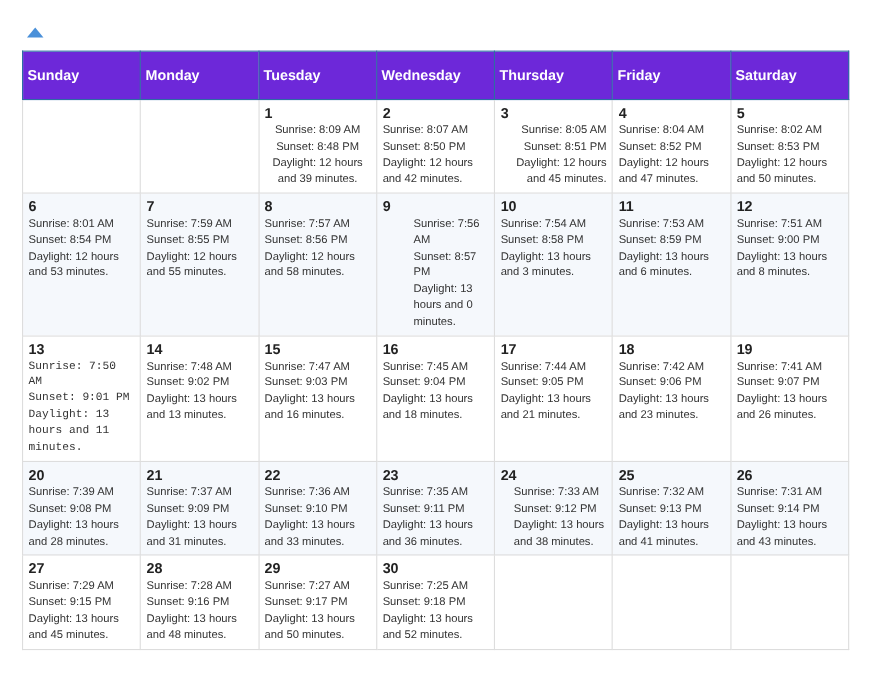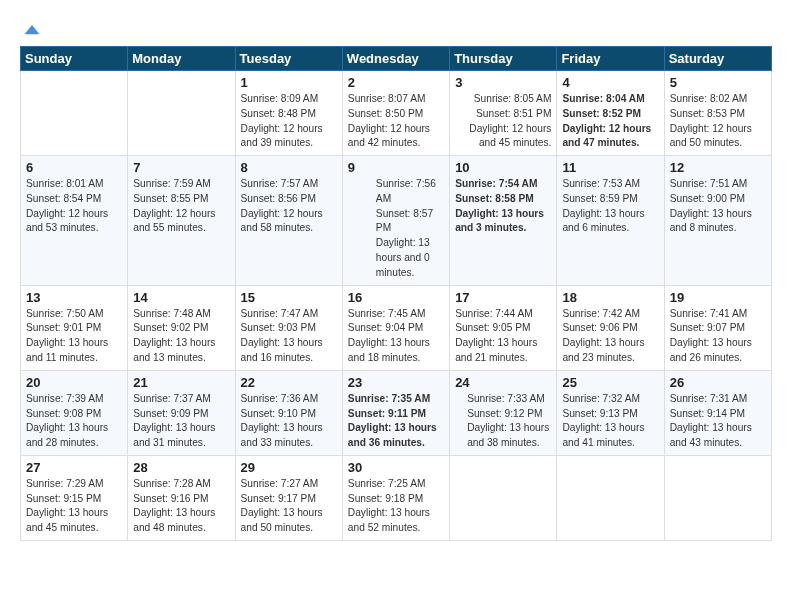--- a/index.html
+++ b/index.html
@@ -46,23 +46,23 @@
     .subtitle {
       font-size: 15px;
       color: #555;
     }
     .calendar {
       width: 100%;
       border-collapse: collapse;
       border: 1px solid #ccc;
     }
     .calendar th {
-      background-color: #0c4a6e;
+      background-color: #6d28d9;
       color: #fff;
-      padding: 4px 4px;
+      padding: 14px 4px;
       font-size: 13px;
       font-weight: bold;
       text-align: left;
       border: 1px solid #2e6da4;
     }
     .calendar td {
       vertical-align: top;
       padding: 4px 5px;
       font-size: 10.5px;
       color: #333;
@@ -122,39 +122,39 @@
         <th>Friday</th>
         <th>Saturday</th>
       </tr>
   </thead>
   <tbody id="calendar-body">
   <tr>
         <td class="empty-cell"></td>
         <td class="empty-cell"></td>
         <td>
           <span class="day-number">1</span>
-          <div class="day-info" style="white-space: pre-line;">Sunrise: 8:09 AM
+          <div class="day-info" style="white-space: pre-line; text-align: center;">Sunrise: 8:09 AM
 Sunset: 8:48 PM
 Daylight: 12 hours and 39 minutes.</div>
         </td>
         <td>
           <span class="day-number">2</span>
           <div class="day-info" style="white-space: pre-line;">Sunrise: 8:07 AM
 Sunset: 8:50 PM
 Daylight: 12 hours and 42 minutes.</div>
         </td>
         <td>
           <span class="day-number">3</span>
           <div class="day-info" style="white-space: pre-line; text-align: right;">Sunrise: 8:05 AM
 Sunset: 8:51 PM
 Daylight: 12 hours and 45 minutes.</div>
         </td>
         <td>
           <span class="day-number">4</span>
-          <div class="day-info" style="white-space: pre-line; font-weight: bold;">Sunrise: 8:04 AM
+          <div class="day-info" style="white-space: pre-line;">Sunrise: 8:04 AM
 Sunset: 8:52 PM
 Daylight: 12 hours and 47 minutes.</div>
         </td>
         <td>
           <span class="day-number">5</span>
           <div class="day-info" style="white-space: pre-line;">Sunrise: 8:02 AM
 Sunset: 8:53 PM
 Daylight: 12 hours and 50 minutes.</div>
         </td>
       </tr>
@@ -178,41 +178,41 @@
 Daylight: 12 hours and 58 minutes.</div>
         </td>
         <td>
           <span class="day-number">9</span>
           <div class="day-info" style="white-space: pre-line; margin-left: 28px;">Sunrise: 7:56 AM
 Sunset: 8:57 PM
 Daylight: 13 hours and 0 minutes.</div>
         </td>
         <td>
           <span class="day-number">10</span>
-          <div class="day-info" style="white-space: pre-line; font-weight: bold;">Sunrise: 7:54 AM
+          <div class="day-info" style="white-space: pre-line;">Sunrise: 7:54 AM
 Sunset: 8:58 PM
 Daylight: 13 hours and 3 minutes.</div>
         </td>
         <td>
           <span class="day-number">11</span>
           <div class="day-info" style="white-space: pre-line;">Sunrise: 7:53 AM
 Sunset: 8:59 PM
 Daylight: 13 hours and 6 minutes.</div>
         </td>
         <td>
           <span class="day-number">12</span>
           <div class="day-info" style="white-space: pre-line;">Sunrise: 7:51 AM
 Sunset: 9:00 PM
 Daylight: 13 hours and 8 minutes.</div>
         </td>
       </tr>
       <tr>
         <td>
           <span class="day-number">13</span>
-          <div class="day-info" style="white-space: pre-line;">Sunrise: 7:50 AM
+          <div class="day-info" style="white-space: pre-line; font-family: Liberation Mono, monospace;">Sunrise: 7:50 AM
 Sunset: 9:01 PM
 Daylight: 13 hours and 11 minutes.</div>
         </td>
         <td>
           <span class="day-number">14</span>
           <div class="day-info" style="white-space: pre-line;">Sunrise: 7:48 AM
 Sunset: 9:02 PM
 Daylight: 13 hours and 13 minutes.</div>
         </td>
         <td>
@@ -260,21 +260,21 @@
 Daylight: 13 hours and 31 minutes.</div>
         </td>
         <td>
           <span class="day-number">22</span>
           <div class="day-info" style="white-space: pre-line;">Sunrise: 7:36 AM
 Sunset: 9:10 PM
 Daylight: 13 hours and 33 minutes.</div>
         </td>
         <td>
           <span class="day-number">23</span>
-          <div class="day-info" style="white-space: pre-line; font-weight: bold;">Sunrise: 7:35 AM
+          <div class="day-info" style="white-space: pre-line;">Sunrise: 7:35 AM
 Sunset: 9:11 PM
 Daylight: 13 hours and 36 minutes.</div>
         </td>
         <td>
           <span class="day-number">24</span>
           <div class="day-info" style="white-space: pre-line; margin-left: 12px;">Sunrise: 7:33 AM
 Sunset: 9:12 PM
 Daylight: 13 hours and 38 minutes.</div>
         </td>
         <td>

